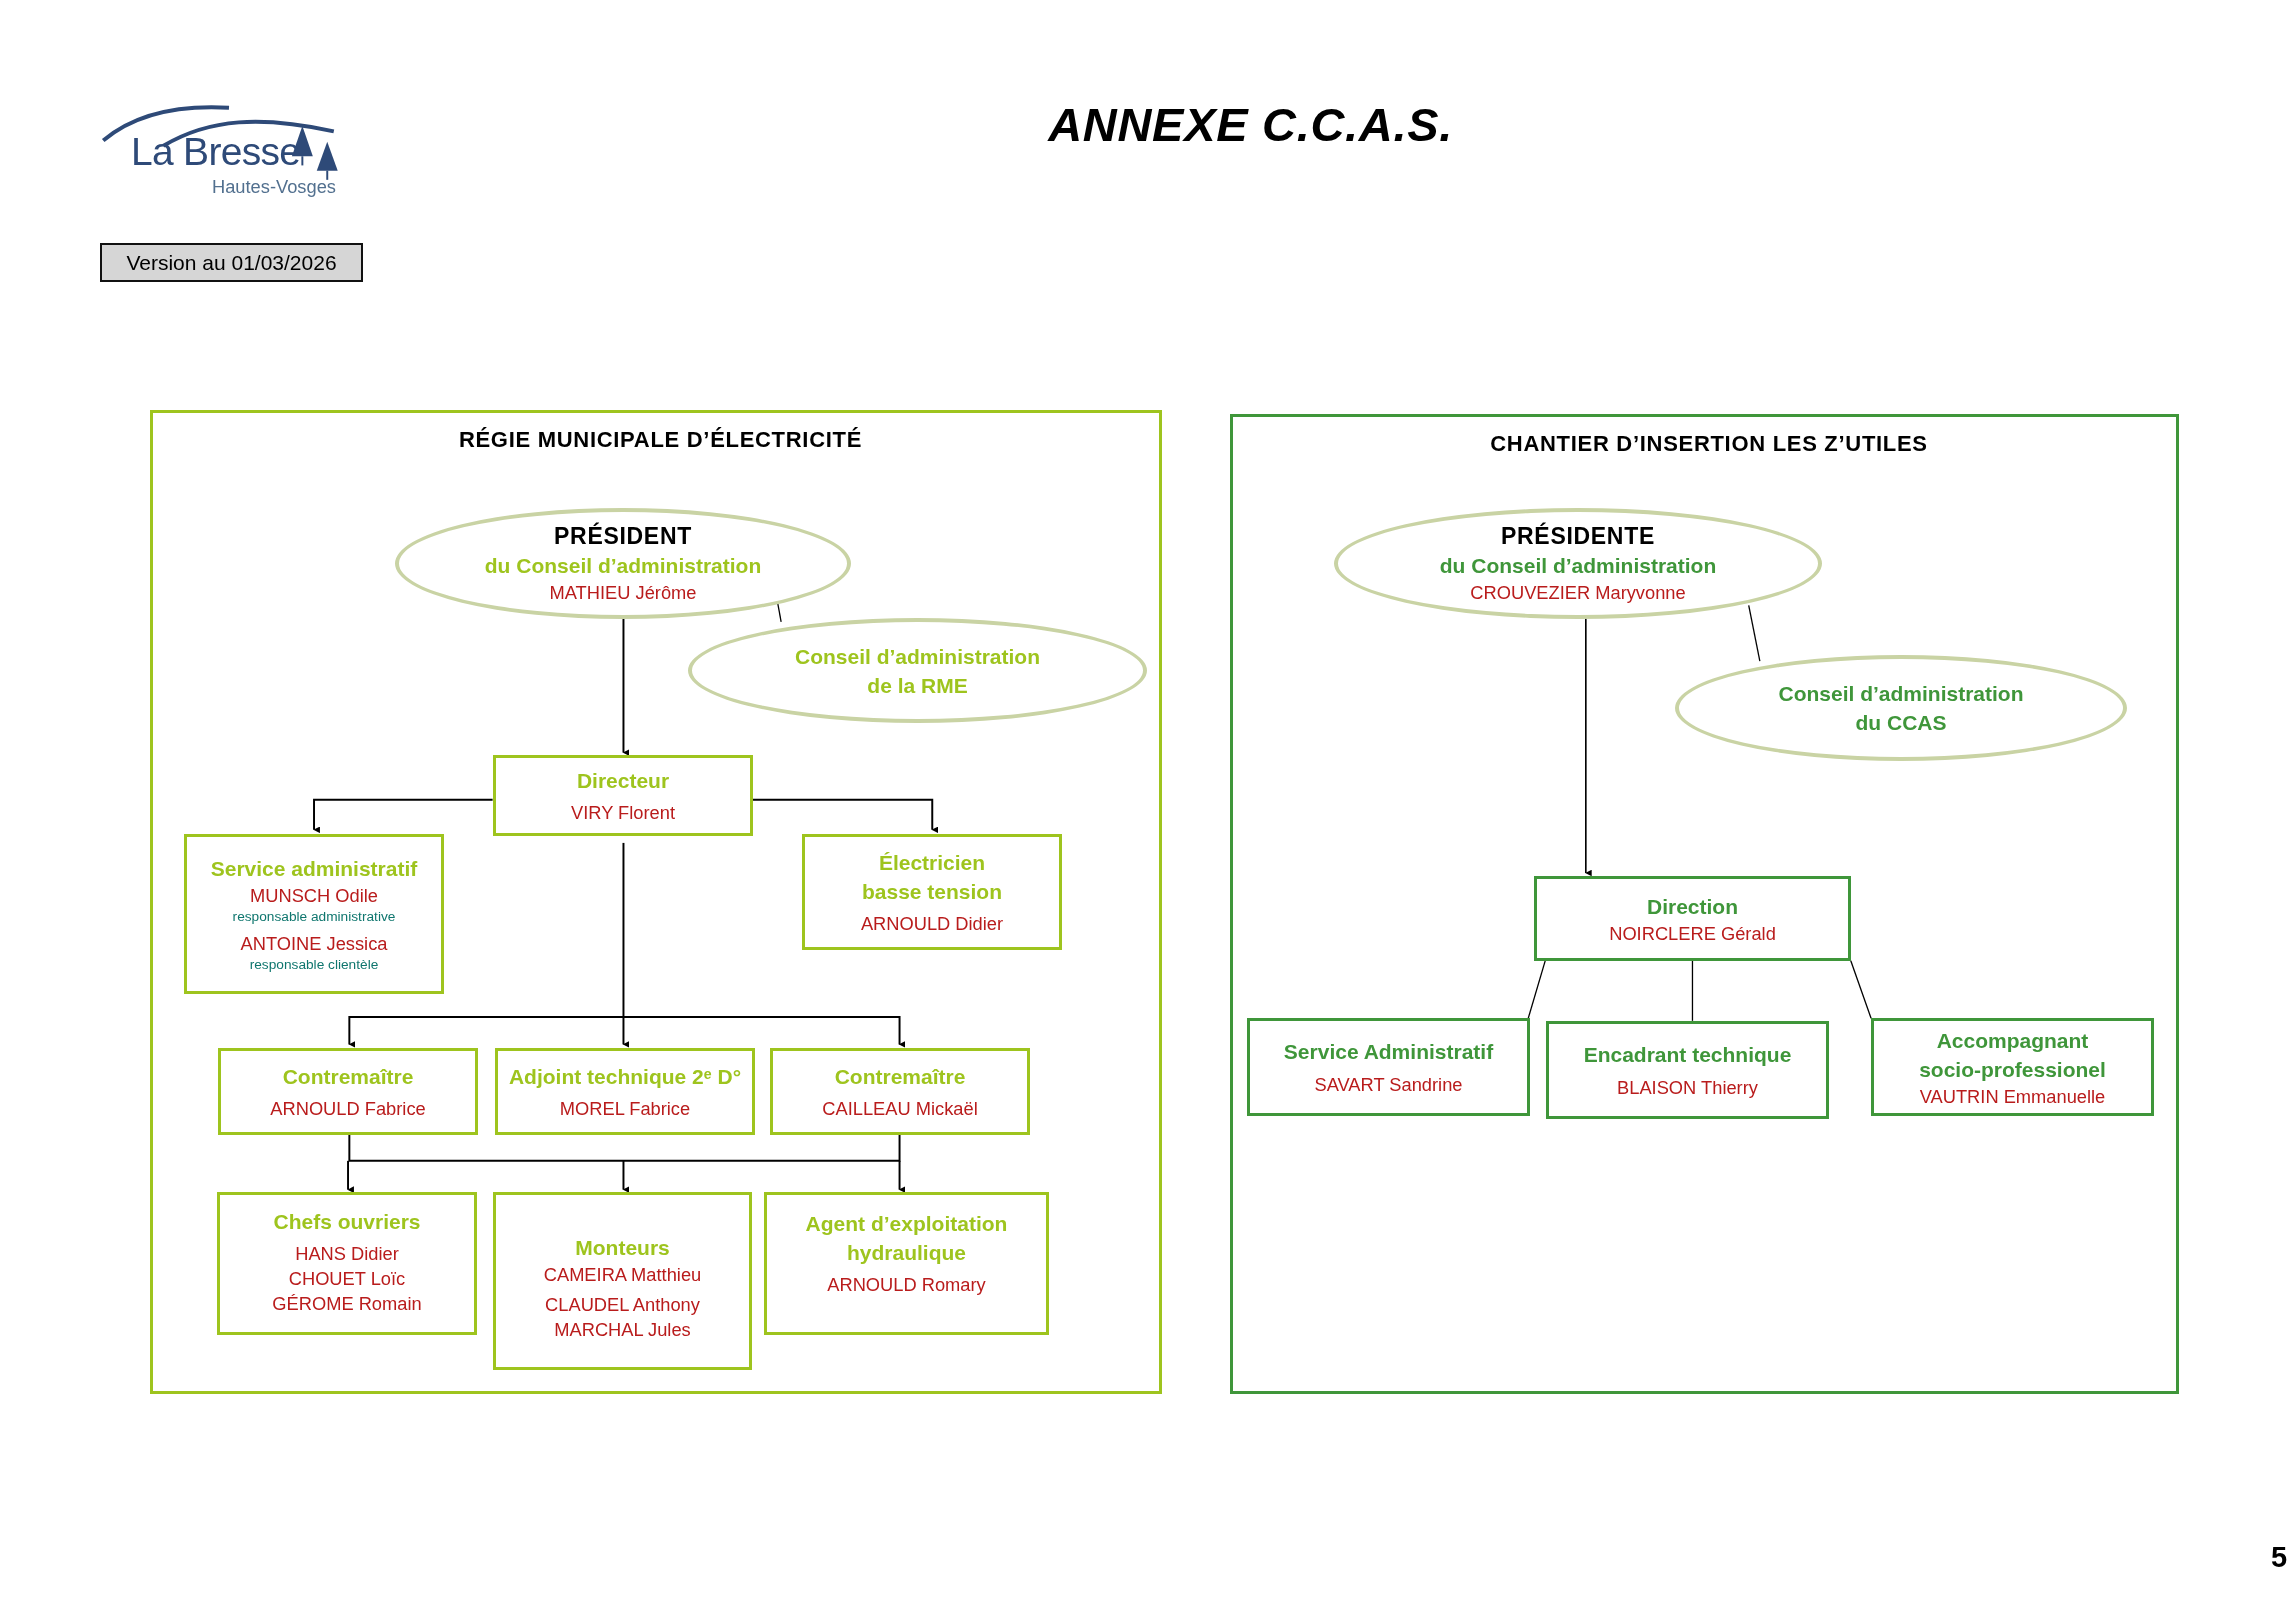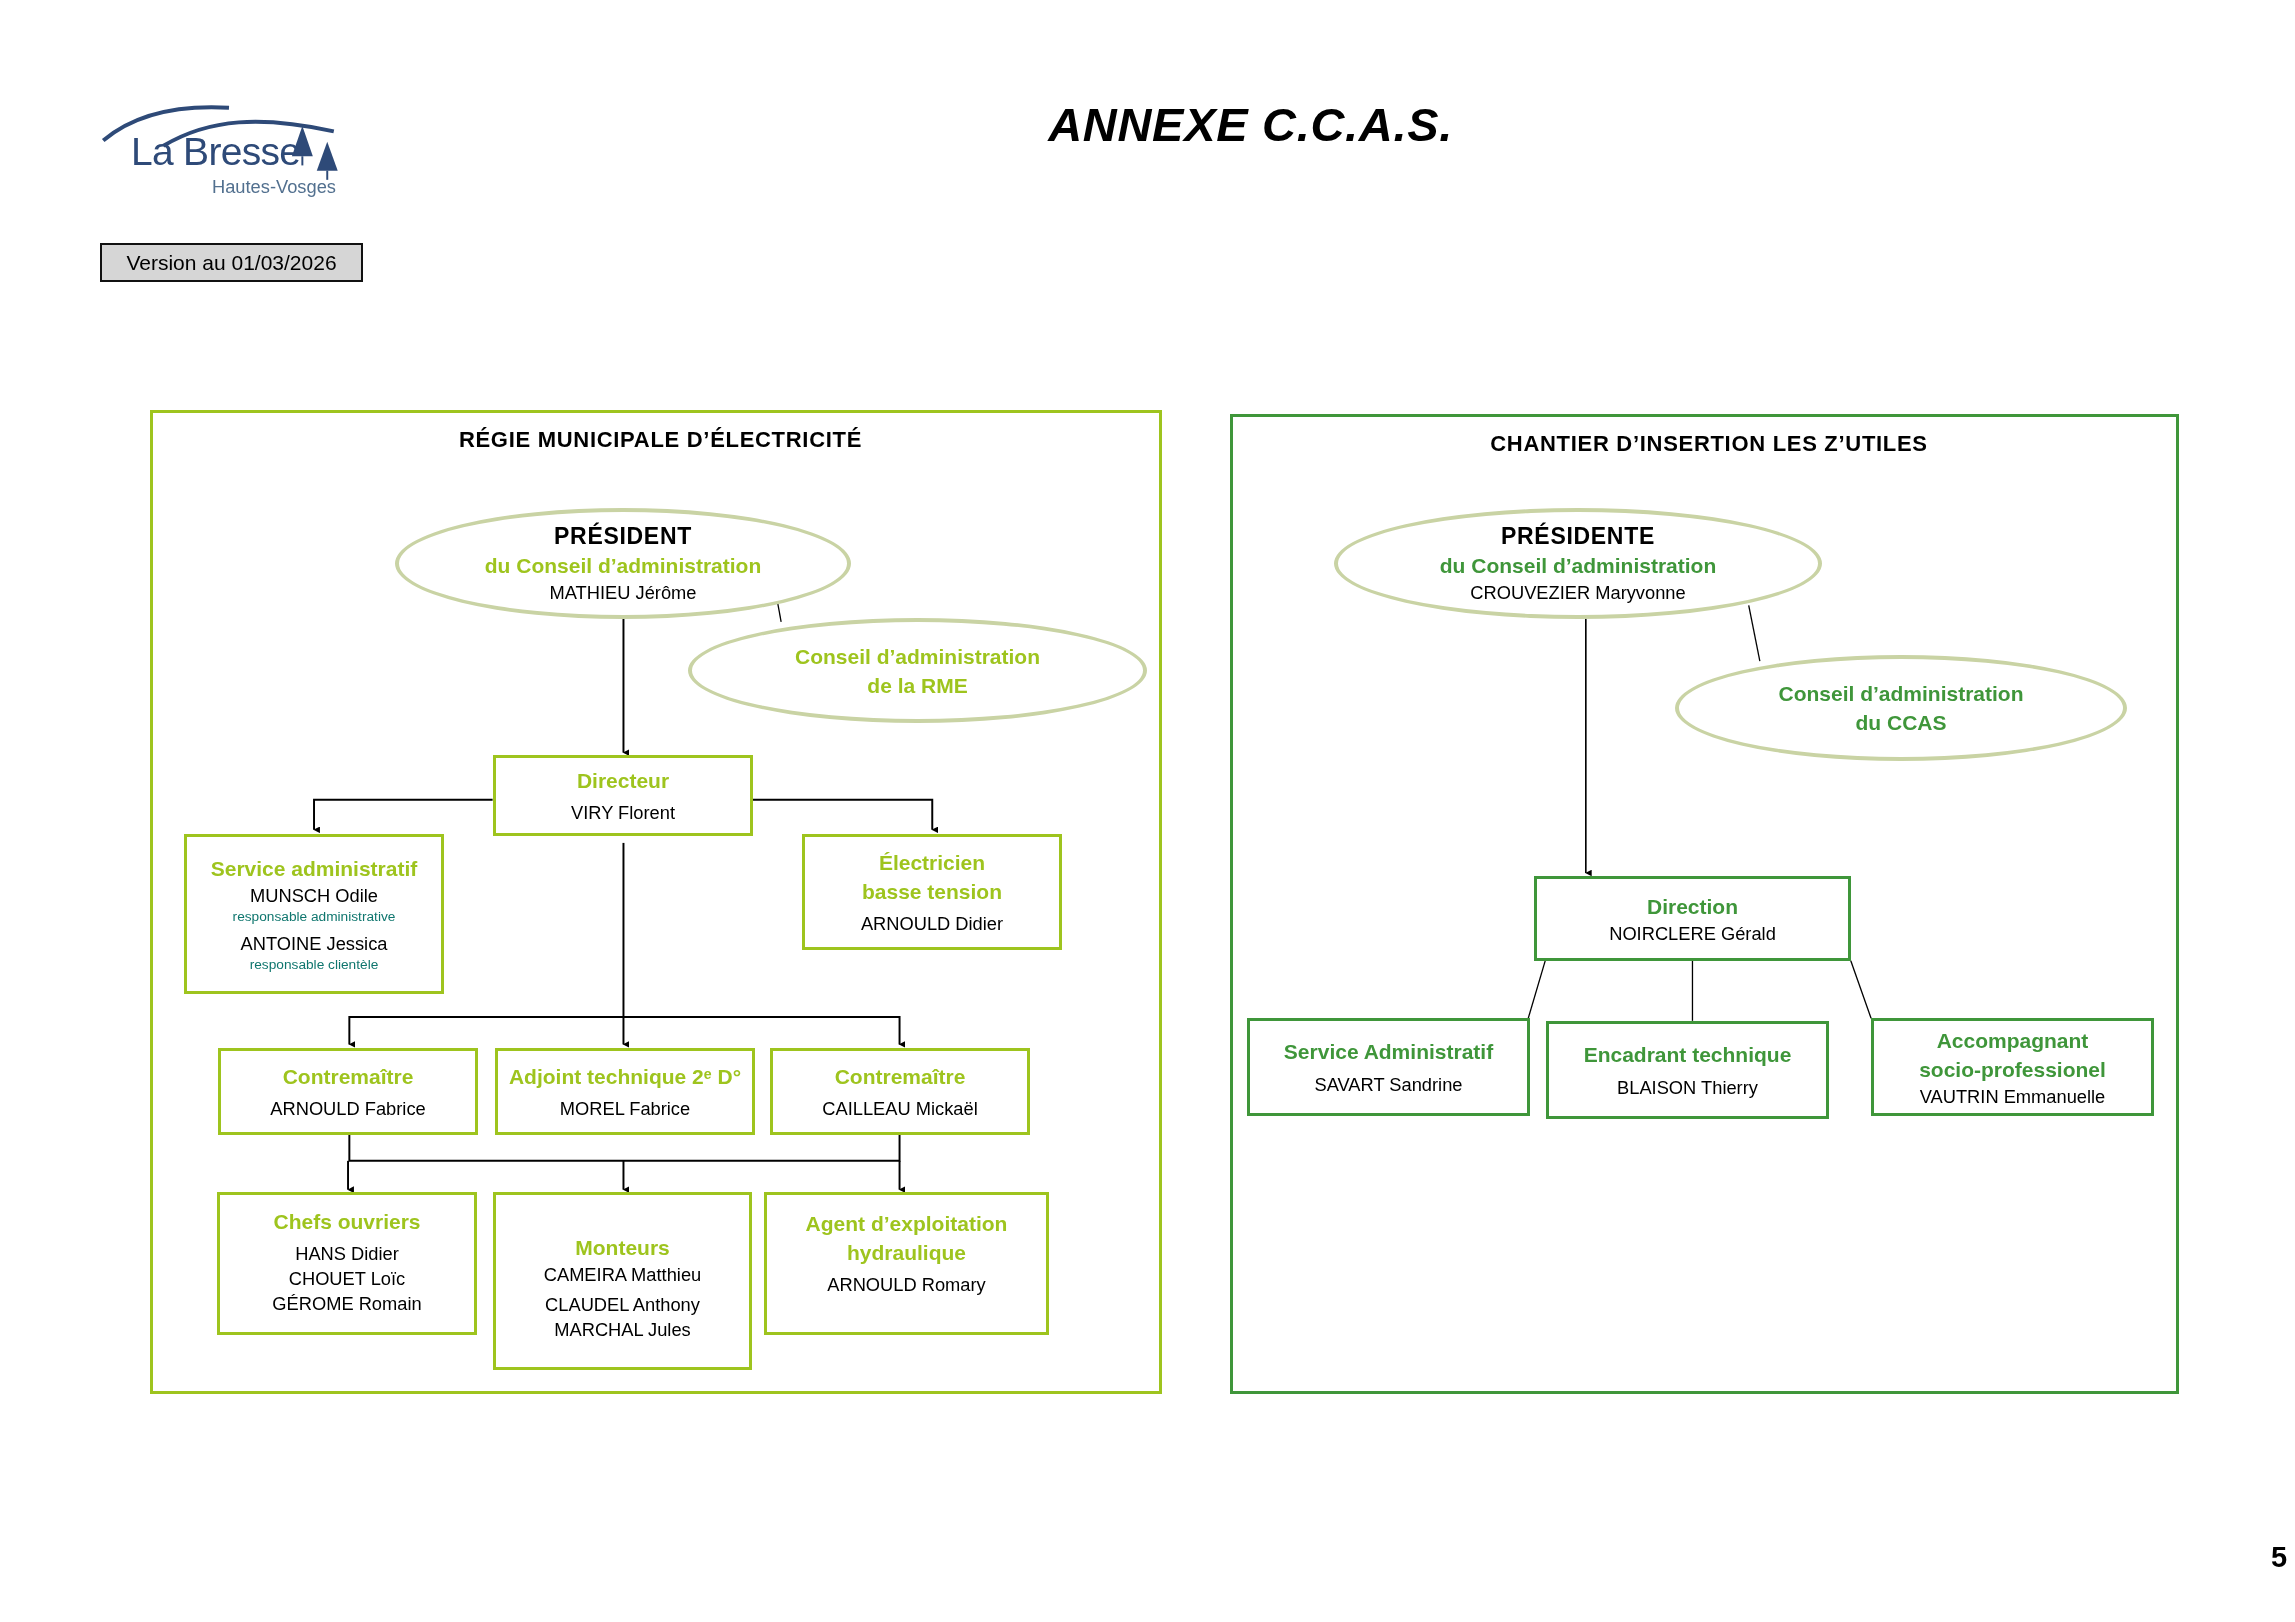--- a/index.html
+++ b/index.html
@@ -19,21 +19,21 @@
   .box { position:absolute; box-sizing:border-box; border:3.9px solid; background:#fff;
          display:flex; flex-direction:column; align-items:center; justify-content:center; text-align:center; }
   .box.lg { border-color:#9ec41e; }
   .box.dg { border-color:#3f963a; }
   .ellipse { position:absolute; box-sizing:border-box; border:4.6px solid #c9d3a4; border-radius:50%; background:#fff;
              display:flex; flex-direction:column; align-items:center; justify-content:center; text-align:center; }
   .role { font-weight:bold; font-size:21px; line-height:29px; }
   .role.lg { color:#9ec41e; }
   .role.dg { color:#3f963a; }
   .role.black { color:#000; font-size:23px; letter-spacing:0.7px; }
-  .person { font-size:18.3px; line-height:25px; color:#000000; }
+  .person { font-size:18.3px; line-height:25px; color:#b91c1c; }
   .note { font-size:13.7px; line-height:18.3px; color:#0f766e; }
   .gap { height:5.2px; }
 </style>
 </head>
 <body>
 
 <svg id="diagram" width="2295" height="1623" viewBox="0 0 3508 2480">
   <defs>
     <marker id="arrow" markerWidth="10" markerHeight="10" refX="5" refY="9" orient="auto" markerUnits="userSpaceOnUse" viewBox="0 0 10 10">
       <path d="M0,0 L10,0 L5,10 z" fill="#000"></path>

